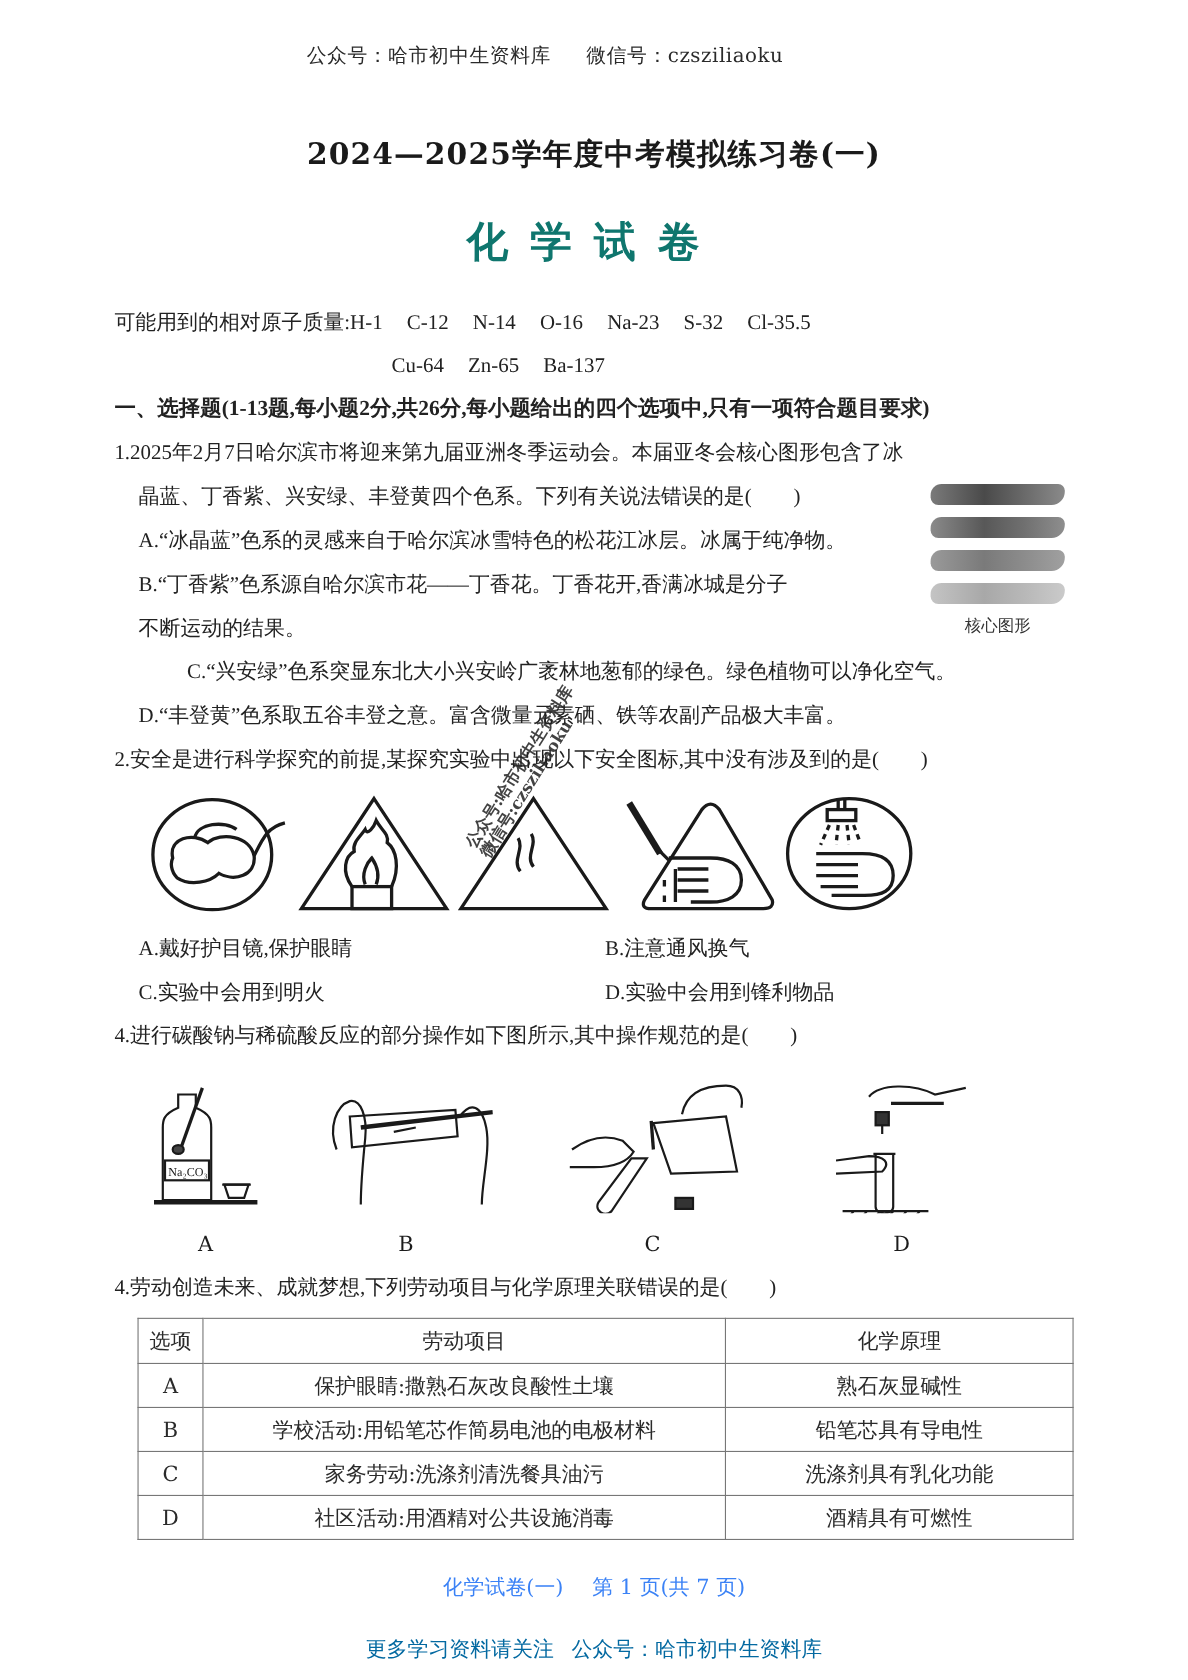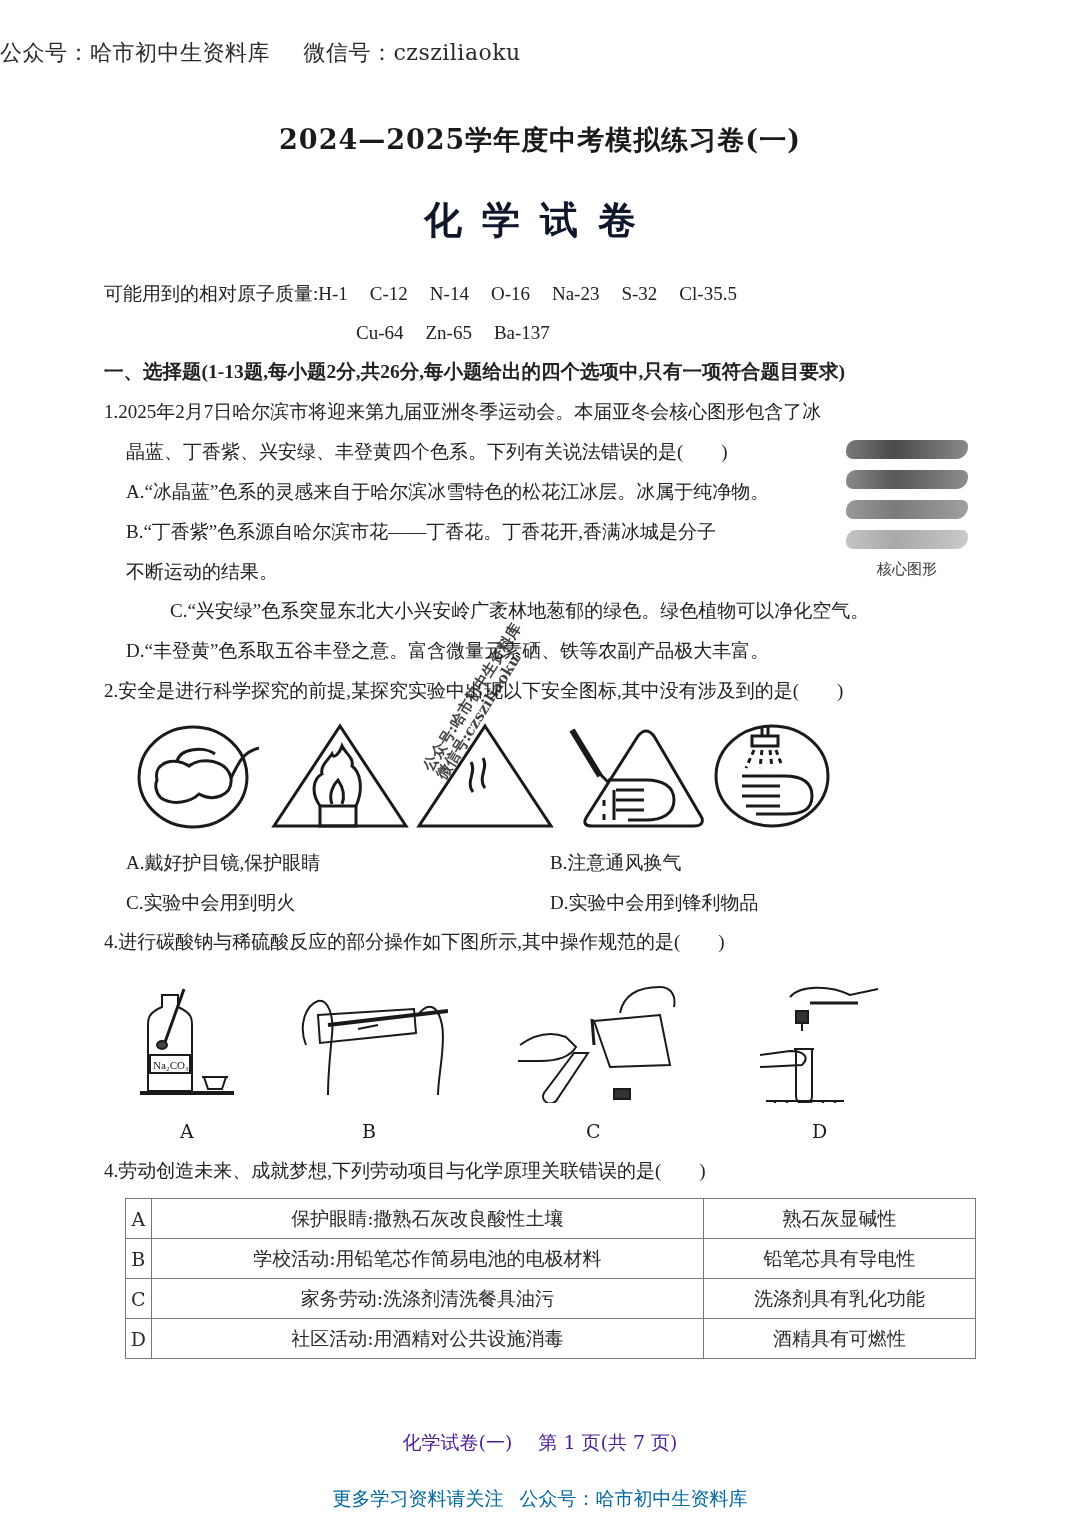--- a/index.html
+++ b/index.html
@@ -3,31 +3,31 @@
 <meta charset="utf-8">
 <style>
   html, body { margin: 0; padding: 0; background: #ffffff; }
   body {
     width: 1080px; height: 1527px; position: relative; overflow: hidden;
     font-family: "DejaVu Serif", "Liberation Serif", serif;
     color: #1c1c1c;
   }
   .abs { position: absolute; }
   .watermark-top {
-    top: 38px; left: 0; width: 991px; text-align: left;
-    font-size: 22px; color: #2a2a2a; letter-spacing: 0.5px;
+    top: 38px; left: 0; width: 991px; text-align: center;
+    font-size: 18px; color: #2a2a2a; letter-spacing: 0.5px;
   }
   .watermark-top span + span { margin-left: 26px; }
   .exam-title {
     top: 110px; left: 0; width: 1080px; text-align: center;
     font-size: 27px; font-weight: bold; letter-spacing: 1px; color: #1a1a1a; margin-top: 12px;
   }
   .subject-title {
     top: 195px; left: 0; width: 1080px; text-align: center;
-    font-size: 38px; font-weight: bold; letter-spacing: 20px; color: #0f172a;
+    font-size: 38px; font-weight: bold; letter-spacing: 20px; color: #0f766e;
   }
   .line { font-size: 19px; line-height: 22px; white-space: nowrap; color: #222; font-family: Liberation Serif, serif; }
   .atomic-1 { top: 283px; left: 104px; }
   .atomic-2 { top: 322px; left: 356px; }
   .atomic-1 .m, .atomic-2 .m { margin-right: 22px; }
   .section-head { top: 361px; left: 104px; font-weight: bold; font-size: 19.5px; }
   .q { left: 104px; }
   .opt { left: 126px; }
   .core-figure { top: 440px; left: 846px; width: 122px; font-family: Liberation Mono, monospace; }
   .stroke {
@@ -45,21 +45,21 @@
   .apparatus svg { position: absolute; top: 0; }
   .app-label { top: 1120px; font-size: 19px; }
   table.labor {
     position: absolute; top: 1198px; left: 125px; width: 851px;
     border-collapse: collapse; font-size: 19px; color: #2a2a2a;
   }
   table.labor td, table.labor th {
     border: 1.5px solid #777; height: 39px; text-align: center; font-weight: normal; padding: 0;
   }
   table.labor th { height: 40px; }
-  .footer-page { top: 1430px; left: 0; width: 1080px; text-align: center; font-size: 19px; color: #4c1d95; }
+  .footer-page { top: 1430px; left: 0; width: 1080px; text-align: center; font-size: 19px; color: #3b82f6; }
   .footer-page span + span { margin-left: 20px; }
   .footer-wm { top: 1486px; left: 0; width: 1080px; text-align: center; font-size: 19px; color: #0369a1; }
   .footer-wm span + span { margin-left: 10px; }
 </style>
 </head>
 <body>
 
 <div class="abs watermark-top">
   <span>公众号：哈市初中生资料库</span>
   <span>微信号：czsziliaoku</span>
@@ -184,20 +184,25 @@
 
 <div class="abs app-label" style="left:180px;">A</div>
 <div class="abs app-label" style="left:362px;">B</div>
 <div class="abs app-label" style="left:586px;">C</div>
 <div class="abs app-label" style="left:812px;">D</div>
 
 <div class="abs line q" style="top:1160px;">4.劳动创造未来、成就梦想,下列劳动项目与化学原理关联错误的是(　　)</div>
 
 <table class="labor">
   <tbody>
+      <tr>
+    <th style="width:58px;">选项</th>
+    <th style="width:474px;">劳动项目</th>
+    <th>化学原理</th>
+  </tr>
   <tr>
     <td>A</td>
     <td>保护眼睛:撒熟石灰改良酸性土壤</td>
     <td>熟石灰显碱性</td>
   </tr>
   <tr>
     <td>B</td>
     <td>学校活动:用铅笔芯作简易电池的电极材料</td>
     <td>铅笔芯具有导电性</td>
   </tr>

